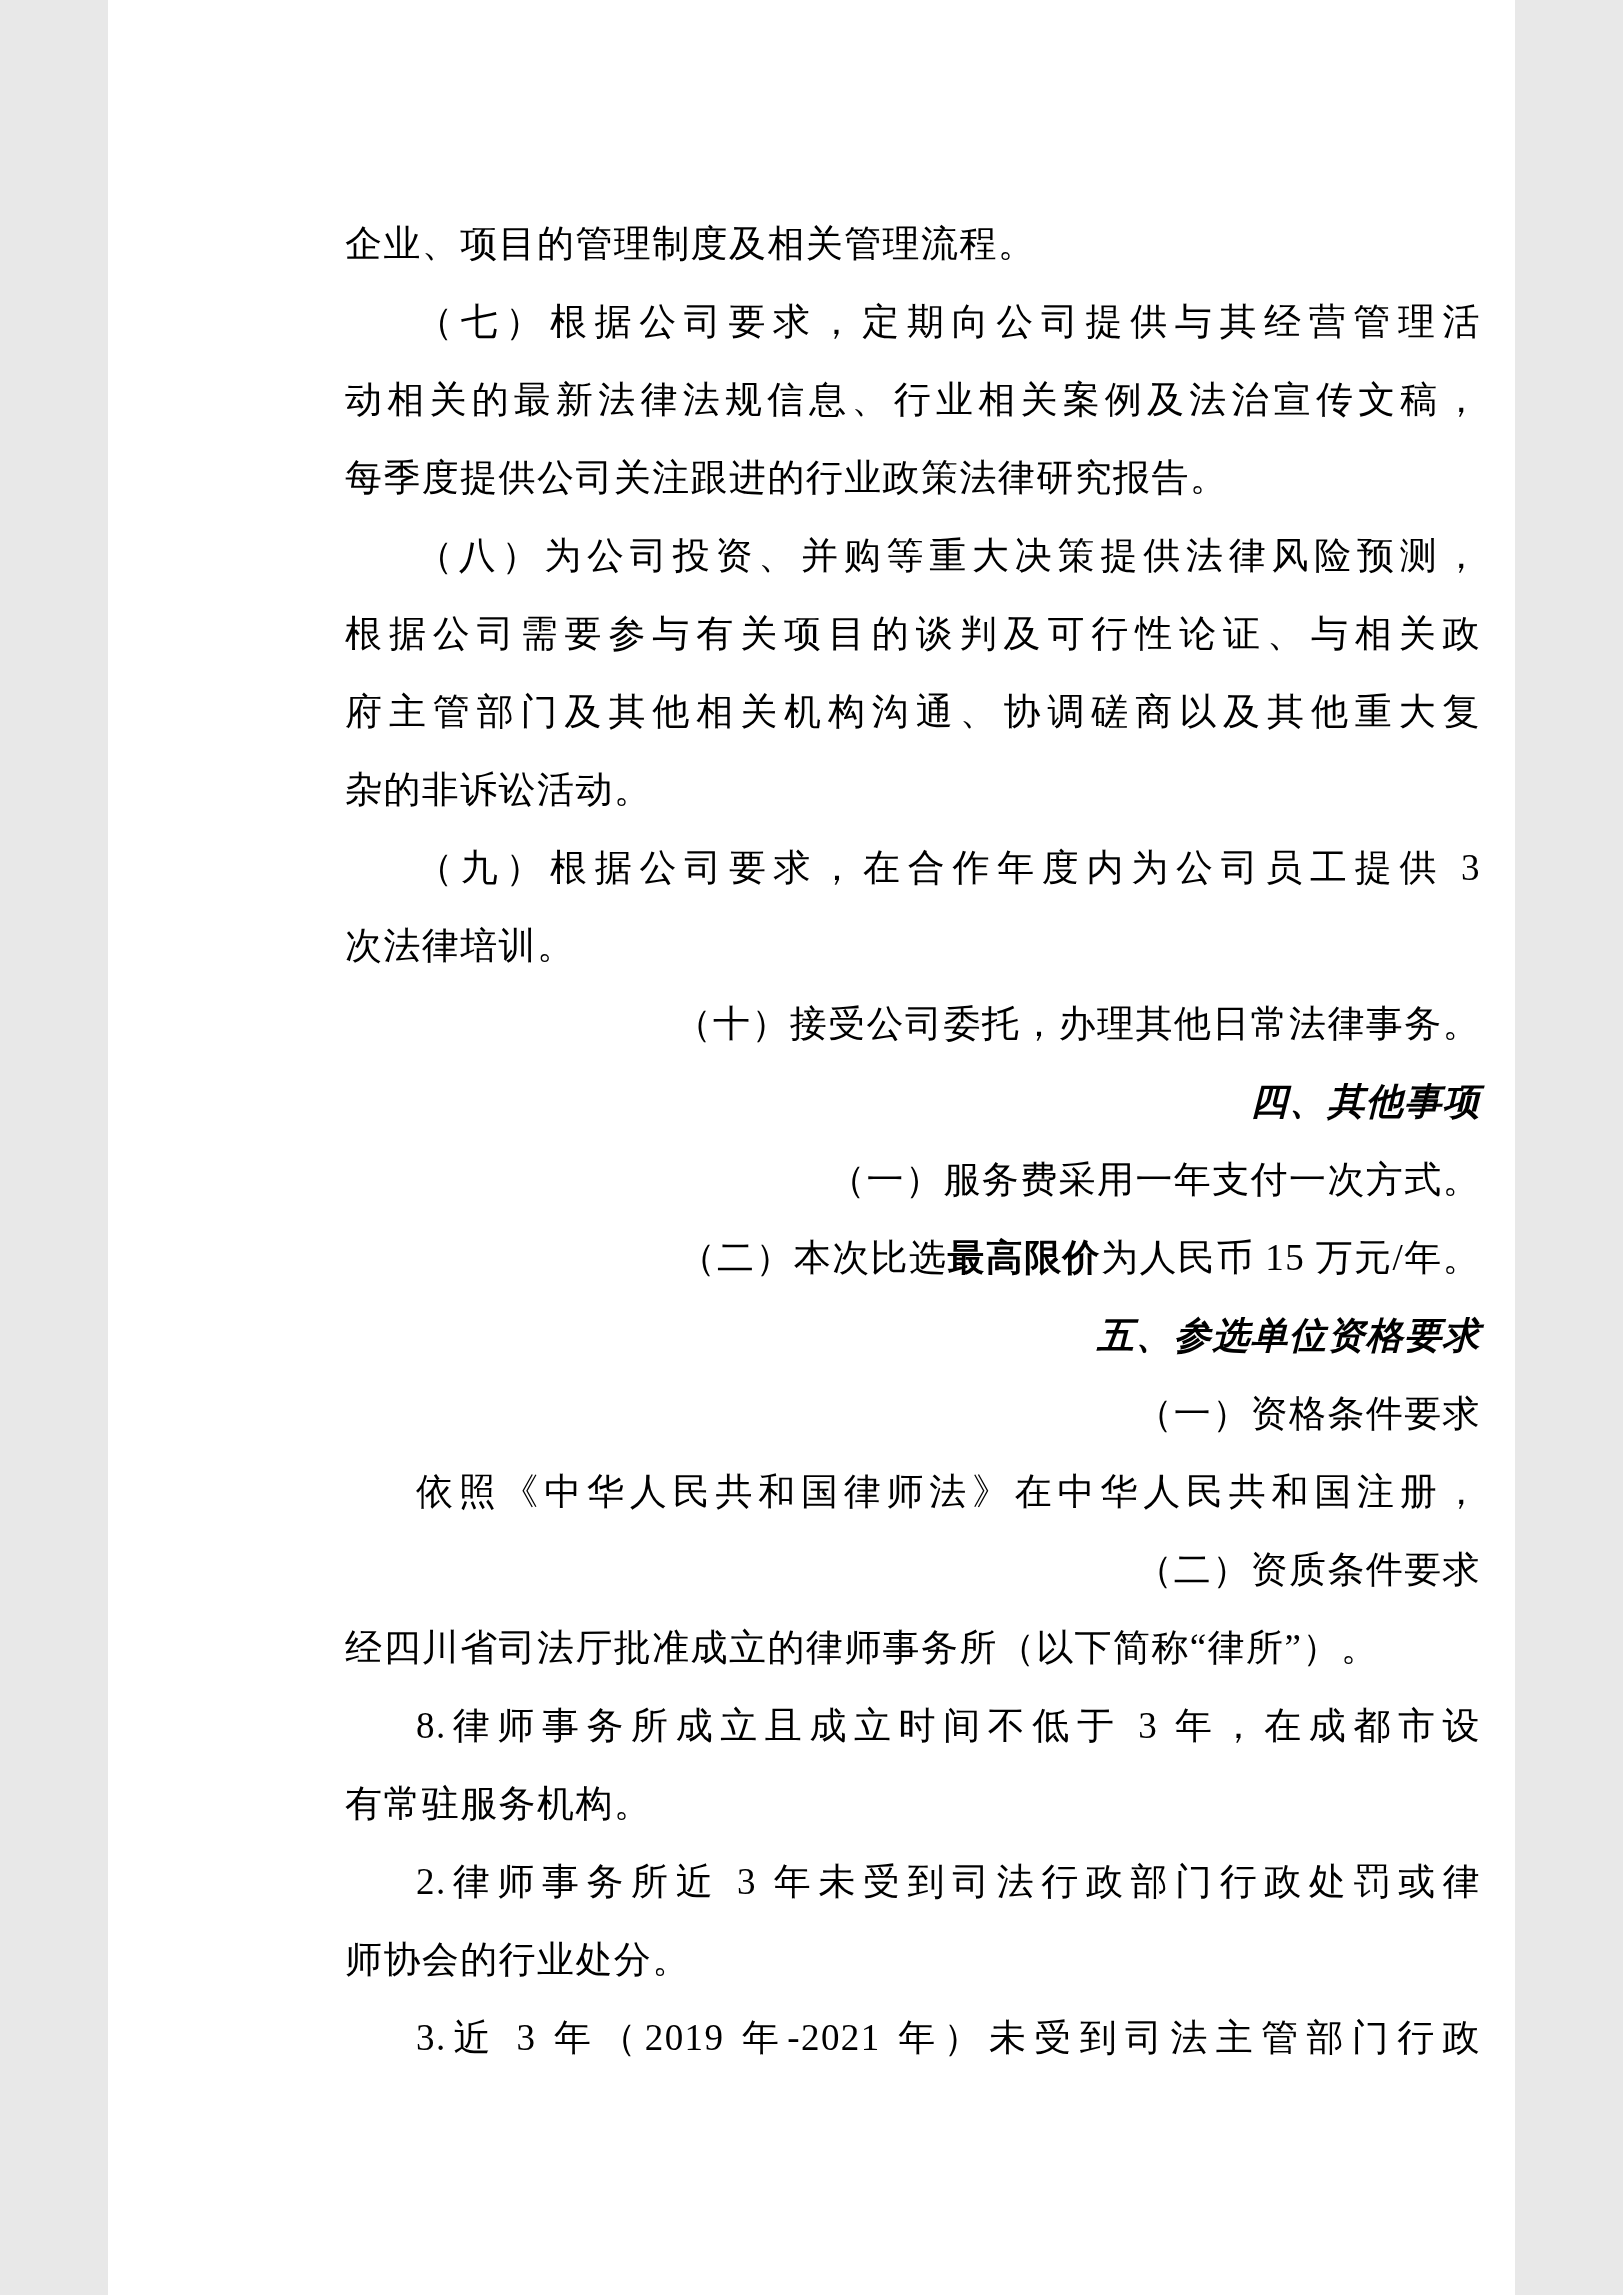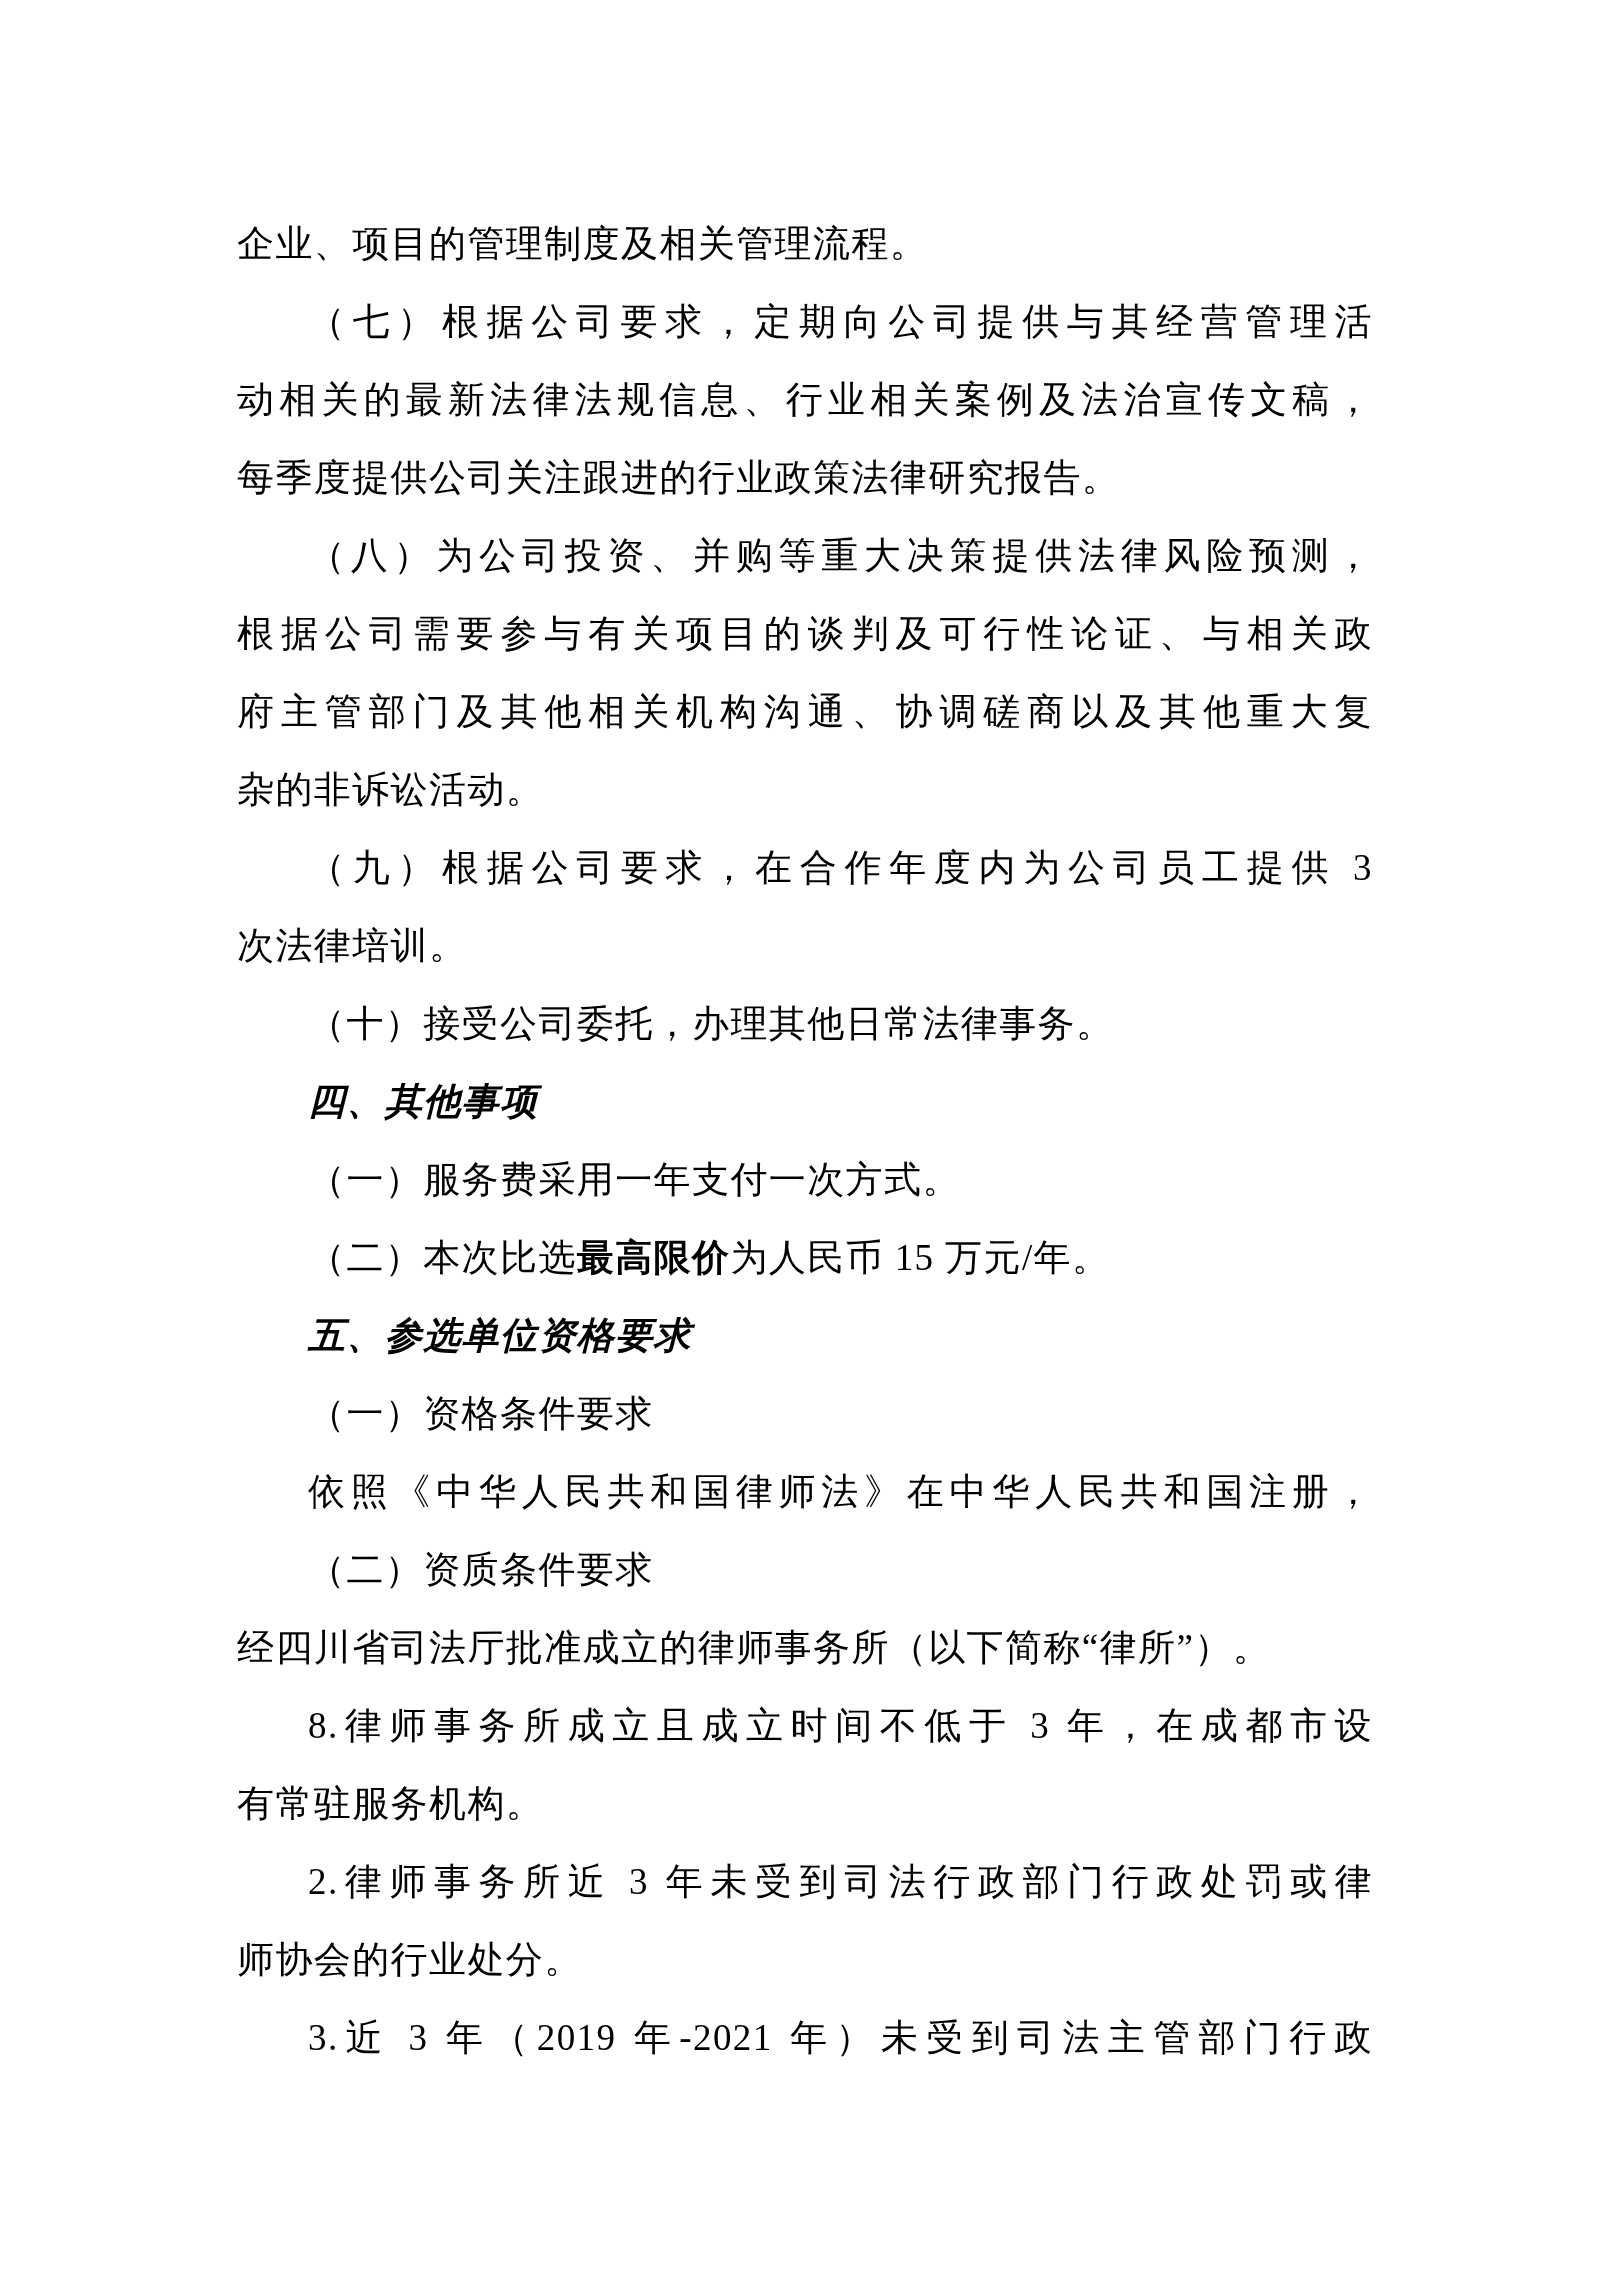--- a/index.html
+++ b/index.html
@@ -2,21 +2,21 @@
 <html style="font-size:11px"><head>
 <meta charset="utf-8">
 <style>
   html, body {
     margin: 0;
     padding: 0;
     background: #e8e8e8;
   }
   .page {
     position: relative;
-    width: 1623px;
+    width: 1407px;
     height: 2295px;
     margin: 0 auto;
     background: #ffffff;
     overflow: hidden;
     font-family: "Liberation Serif", "DejaVu Serif", serif;
     color: #000000;
   }
   .textblock {
     position: absolute;
     top: 205px;
@@ -26,20 +26,21 @@
   .line {
     height: 78px;
     line-height: 78px;
     font-size: 37px;
     letter-spacing: 1.4px;
     white-space: normal;
     text-align: left;
   }
   .line.indent {
     padding-left: 71px;
+    text-align: right;
   }
   .line.fill {
     text-align: justify;
     text-align-last: justify;
     text-justify: inter-character;
   }
   .line.heading {
     font-family: "Liberation Sans", "DejaVu Sans", sans-serif;
     font-weight: 700;
     font-style: italic;

